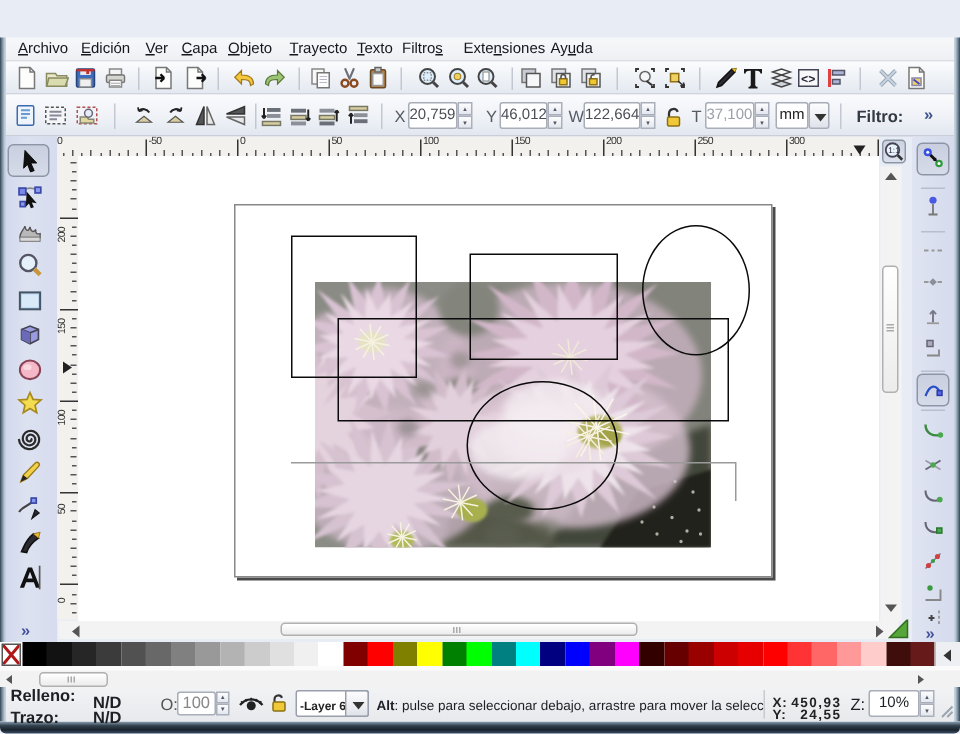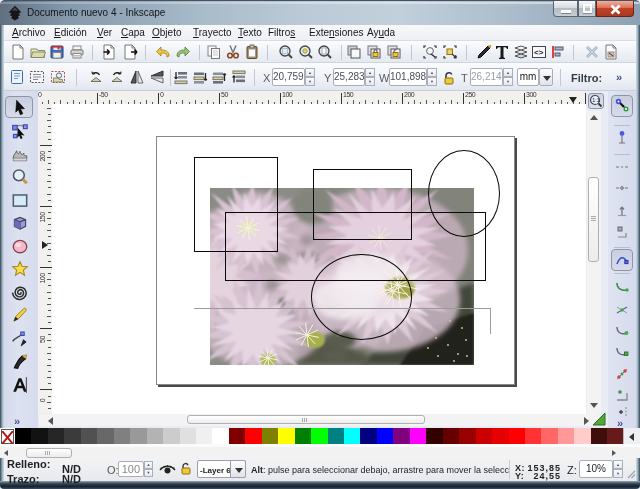--- a/index.html
+++ b/index.html
@@ -36,39 +36,20 @@
 .arr{position:absolute;width:0;height:0;}
 #palette{left:0px;top:428px;width:640px;height:16px;background:#fff;overflow:hidden;}
 #palscroll{left:0px;top:444px;width:640px;height:14px;background:#f2f2f2;border-top:3px solid #fbfbfb;}
 #status{left:4px;top:458px;width:632px;height:23px;background:linear-gradient(to bottom,#f2f3f5,#e7e9ec);font-size:11px;color:#1c1f24;}
 #botframe{left:0;top:481px;width:640px;height:8px;background:linear-gradient(to bottom,#8ea3b5 0%,#33414e 35%,#18222c 70%,#3c5068 100%);border-radius:0 0 4px 4px;}
 #lframe{left:0;top:25px;width:4px;height:456px;background:linear-gradient(to right,#36444f,#7a92a5 40%,#b7c8d4 75%,#ccd8e1);}
 #rframe{left:636px;top:25px;width:4px;height:456px;background:linear-gradient(to left,#36444f,#7a92a5 40%,#b7c8d4 75%,#ccd8e1);}
 .tbtn{position:absolute;border:1px solid #8d96a6;border-radius:4px;background:linear-gradient(to bottom,#c9cfdf,#d6dbe9);}
 </style></head><body>
 <div id="win">
-    <div id="title" class="abs">
-      <div class="abs" style="left:0;top:1px;width:640px;height:2px;background:linear-gradient(to right,rgba(255,255,255,.2),rgba(255,255,255,.5));border-radius:5px 5px 0 0;"></div>
-      <svg class="abs" style="left:7px;top:4px" width="16" height="16" viewBox="0 0 16 16">
-        <path d="M8 0.8 L14.2 7.2 L11.5 8.4 L13.3 10.3 L10.8 11.2 L12 13 L8 15.4 L4 13 L5.2 11.2 L2.7 10.3 L4.5 8.4 L1.8 7.2 Z" fill="#15151a"></path>
-        <path d="M8 2.2 L11 6.2 L8 5.3 L5 6.2 Z" fill="#4a4a55"></path>
-      </svg>
-      <div id="ttxt" class="abs">Documento nuevo 4 - Inkscape</div>
-      <div id="bmin" class="wbtn abs">
-        <div class="abs" style="left:7px;top:9px;width:10px;height:3px;background:#fff;box-shadow:0 1px 0 #7a848c;"></div>
-      </div>
-      <div id="bmax" class="wbtn abs">
-        <div class="abs" style="left:4px;top:3px;width:9px;height:9px;border:2px solid #fff;box-shadow:0 1px 1px #8a939a;"></div>
-      </div>
-      <div id="bclo" class="wbtn abs">
-        <svg class="abs" style="left:13px;top:3px" width="11" height="11">
-          <path d="M1.5 1.5 L9.5 9.5 M9.5 1.5 L1.5 9.5" stroke="#fff" stroke-width="2.6"></path>
-        </svg>
-      </div>
-    </div>
     <div id="lframe" class="abs"></div>
     <div id="rframe" class="abs"></div>
     <div id="botframe" class="abs"></div>
     <div id="menubar" class="abs">
       <div class="mi" style="left:8px"><u>A</u>rchivo</div>
       <div class="mi" style="left:50px"><u>E</u>dición</div>
       <div class="mi" style="left:93px"><u>V</u>er</div>
       <div class="mi" style="left:117px"><u>C</u>apa</div>
       <div class="mi" style="left:148px"><u>O</u>bjeto</div>
       <div class="mi" style="left:189px"><u>T</u>rayecto</div>
@@ -268,33 +249,33 @@
         <rect x="5" y="6.5" width="9" height="2.6" fill="#8a8f98"></rect>
         <rect x="5" y="10.5" width="9" height="2.6" fill="#6a6f78"></rect>
         <path d="M3 13.5 V6.5 M3 6.5 L1.6 8.5 M3 6.5 L4.4 8.5" stroke="#222" stroke-width="1.3" fill="none"></path>
       </svg>
       <div class="vsep" style="left:250px;top:6px;height:17px;"></div>
       <div class="lbl" style="left:259px;top:9px;">X</div>
       <div class="spin" style="left:268px;top:5px;width:33px;color:#4a4e57;line-height:16px;padding-right:2px;">20,759</div>
       <div class="udbtn" style="left:301px;top:5px;">▲</div>
       <div class="udbtn" style="left:301px;top:14px;">▼</div>
       <div class="lbl" style="left:320px;top:9px;">Y</div>
-      <div class="spin" style="left:329px;top:5px;width:32px;color:#4a4e57;line-height:16px;padding-right:2px;">25,283</div>
+      <div class="spin" style="left:329px;top:5px;width:32px;color:#4a4e57;line-height:16px;padding-right:2px;">46,012</div>
       <div class="udbtn" style="left:361px;top:5px;">▲</div>
       <div class="udbtn" style="left:361px;top:14px;">▼</div>
       <div class="lbl" style="left:375px;top:9px;">W</div>
-      <div class="spin" style="left:385px;top:5px;width:38px;color:#4a4e57;line-height:16px;padding-right:2px;">101,898</div>
+      <div class="spin" style="left:385px;top:5px;width:38px;color:#4a4e57;line-height:16px;padding-right:2px;">122,664</div>
       <div class="udbtn" style="left:423px;top:5px;">▲</div>
       <div class="udbtn" style="left:423px;top:14px;">▼</div>
       <svg class="abs" style="left:439px;top:8px" width="13" height="14" viewBox="0 0 13 14">
         <path d="M3 7 V4.5 A3 3 0 0 1 8.8 3.6" fill="none" stroke="#333" stroke-width="1.5"></path>
         <rect x="2" y="7" width="8" height="6" rx="1" fill="#f0c838" stroke="#8a7010"></rect>
       </svg>
       <div class="lbl" style="left:457px;top:9px;">T</div>
-      <div class="spin" style="left:466px;top:5px;width:33px;color:#9aa0a8;line-height:16px;padding-right:2px;">26,214</div>
+      <div class="spin" style="left:466px;top:5px;width:33px;color:#9aa0a8;line-height:16px;padding-right:2px;">37,100</div>
       <div class="udbtn" style="left:499px;top:5px;">▲</div>
       <div class="udbtn" style="left:499px;top:14px;">▼</div>
       <div class="spin" style="left:513px;top:5px;width:22px;text-align:center;color:#222;line-height:16px;">mm</div>
       <div class="abs" style="left:534px;top:68px;"></div>
       <div class="abs" style="left:535px;top:5px;width:14px;height:18px;background:linear-gradient(to bottom,#fdfdfe,#dfe3ea);border:1px solid #a8adb8;border-radius:2px;">
         <div class="abs" style="left:3px;top:7px;width:0;height:0;border-left:4px solid transparent;border-right:4px solid transparent;border-top:5px solid #333;"></div>
       </div>
       <div class="vsep" style="left:556px;top:6px;height:17px;"></div>
       <div class="abs" style="left:567px;top:9px;font-size:11px;font-weight:bold;color:#333a44;">Filtro:</div>
       <div class="abs" style="left:612px;top:8px;font-size:11px;color:#3a4e86;font-weight:bold;">»</div>
@@ -845,21 +826,21 @@
       <div class="abs" style="left:193px;top:2px;width:49px;height:18px;background:#fff;border:1px solid #9aa0ab;border-radius:2px;">
         <div class="abs" style="left:2px;top:5px;font-size:8px;font-weight:bold;color:#222;">-Layer 6</div>
       </div>
       <div class="abs" style="left:226px;top:2px;width:16px;height:18px;background:linear-gradient(to bottom,#fdfdfe,#dfe3ea);border:1px solid #9aa0ab;border-radius:0 2px 2px 0;">
         <div class="arr" style="left:4px;top:7px;border-left:4px solid transparent;border-right:4px solid transparent;border-top:5px solid #333;"></div>
       </div>
       <div class="abs" style="left:247px;top:7px;width:258px;overflow:hidden;white-space:pre;font-size:9px;"><b>Alt</b>: pulse para seleccionar debajo, arrastre para mover la selección</div>
       <div class="abs" style="left:505px;top:2px;width:1px;height:19px;background:#c8cad0;"></div>
       <div class="abs" style="left:511px;top:5px;font-size:9px;font-weight:bold;letter-spacing:.5px;color:#222;">X:</div>
       <div class="abs" style="left:511px;top:13px;font-size:9px;font-weight:bold;letter-spacing:.5px;color:#222;">Y:</div>
-      <div class="abs" style="left:521px;top:5px;width:36px;font-size:9px;font-weight:bold;letter-spacing:1px;text-align:right;color:#222;">153,85</div>
+      <div class="abs" style="left:521px;top:5px;width:36px;font-size:9px;font-weight:bold;letter-spacing:1px;text-align:right;color:#222;">450,93</div>
       <div class="abs" style="left:521px;top:13px;width:36px;font-size:9px;font-weight:bold;letter-spacing:1px;text-align:right;color:#222;">24,55</div>
       <div class="abs" style="left:563px;top:6px;">Z:</div>
       <div class="abs" style="left:575px;top:2px;width:34px;height:18px;background:#fff;border:1px solid #a8adb8;border-radius:2px;text-align:center;line-height:16px;font-size:10px;">10%</div>
       <div class="udbtn" style="left:609px;top:2px;height:9px;">▲</div>
       <div class="udbtn" style="left:609px;top:11px;height:9px;">▼</div>
       <svg class="abs" style="left:623px;top:12px" width="9" height="9">
         <path d="M8 1 L1 8 M8 4.5 L4.5 8" stroke="#9aa4ae" stroke-width="1.3"></path>
       </svg>
     </div>
   </div>

